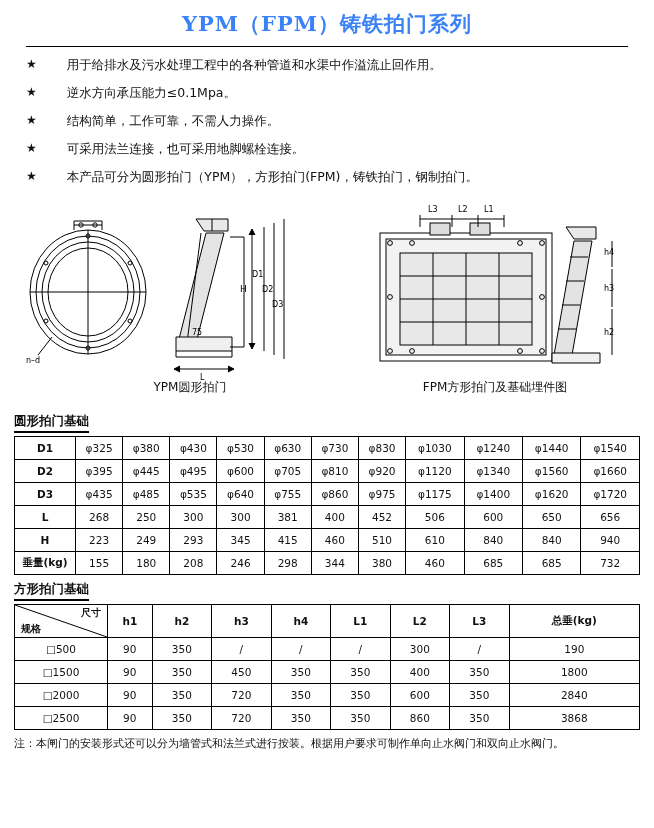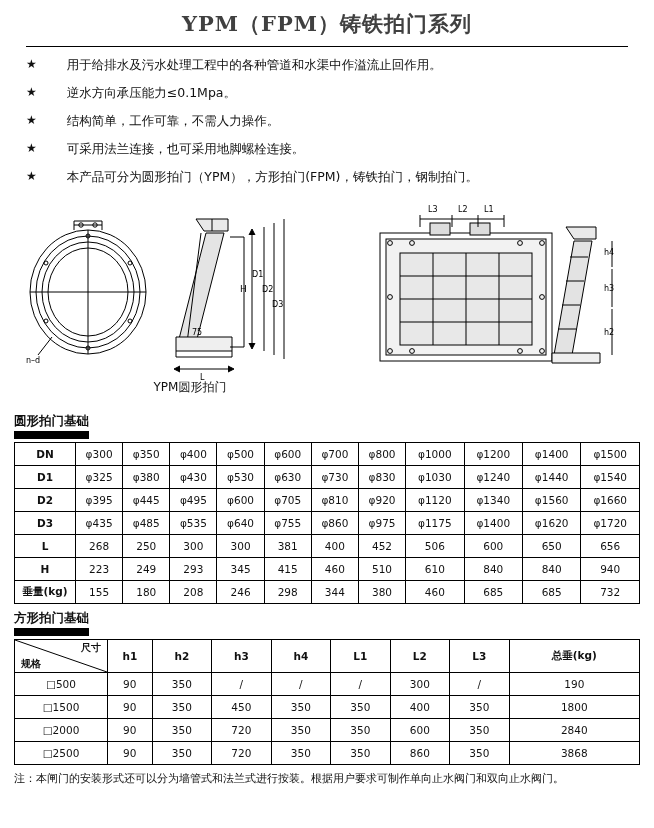--- a/index.html
+++ b/index.html
@@ -13,21 +13,21 @@
   }
   .page{position:relative;width:654px;height:828px;}
 
   
   .title{
     text-align:center;
     font-size:21px;
     font-weight:bold;
     letter-spacing:1px;
     padding-top:10px;
-    color:#404040;
+    color:#3b82f6;
     font-family:"DejaVu Serif","Liberation Serif",serif;
   }
   .title-rule{
     width:602px;margin:8px auto 0 auto;
     border-top:1px solid #000;
   }
 
   
   .bullets{
     margin:10px 26px 0 26px;
@@ -57,21 +57,21 @@
     font-size:12px;
     text-align:center;
   }
 
   
   .sec-head{
     margin:6px 0 3px 14px;
     font-size:12.5px;
     font-weight:bold;
     display:inline-block;
-    border-bottom:8px solid #000000;
+    border-bottom:2px solid #000000;
     padding-bottom:1px;
   }
   .sec-head-wrap{padding-left:0;}
 
   
   table{
     border-collapse:collapse;
     font-size:10.5px;
     margin:0 auto;
     background:#fff;
@@ -248,41 +248,28 @@
           <text x="604" y="58" font-size="8" fill="#000" stroke="none" font-family="DejaVu Sans">h4</text>
           <line x1="612" y1="72" x2="612" y2="110"></line>
           <text x="604" y="94" font-size="8" fill="#000" stroke="none" font-family="DejaVu Sans">h3</text>
           <line x1="612" y1="112" x2="612" y2="158"></line>
           <text x="604" y="138" font-size="8" fill="#000" stroke="none" font-family="DejaVu Sans">h2</text>
         </g>
       </g>
     </svg>
 
     <div class="caption cap-ypm">YPM圆形拍门</div>
+    <div class="caption cap-fpm">FPM方形拍门及基础埋件图</div>
   </div>
 
   <div class="sec-head-wrap">
     <div class="sec-head">圆形拍门基础</div>
   </div>
   <table class="t1">
     <tbody id="t1-body">
-        <tr>
-          <td>DN</td>
-          <td>φ300</td>
-          <td>φ350</td>
-          <td>φ400</td>
-          <td>φ500</td>
-          <td>φ600</td>
-          <td>φ700</td>
-          <td>φ800</td>
-          <td>φ1000</td>
-          <td>φ1200</td>
-          <td>φ1400</td>
-          <td>φ1500</td>
-        </tr>
         <tr>
           <td>D1</td>
           <td>φ325</td>
           <td>φ380</td>
           <td>φ430</td>
           <td>φ530</td>
           <td>φ630</td>
           <td>φ730</td>
           <td>φ830</td>
           <td>φ1030</td>

